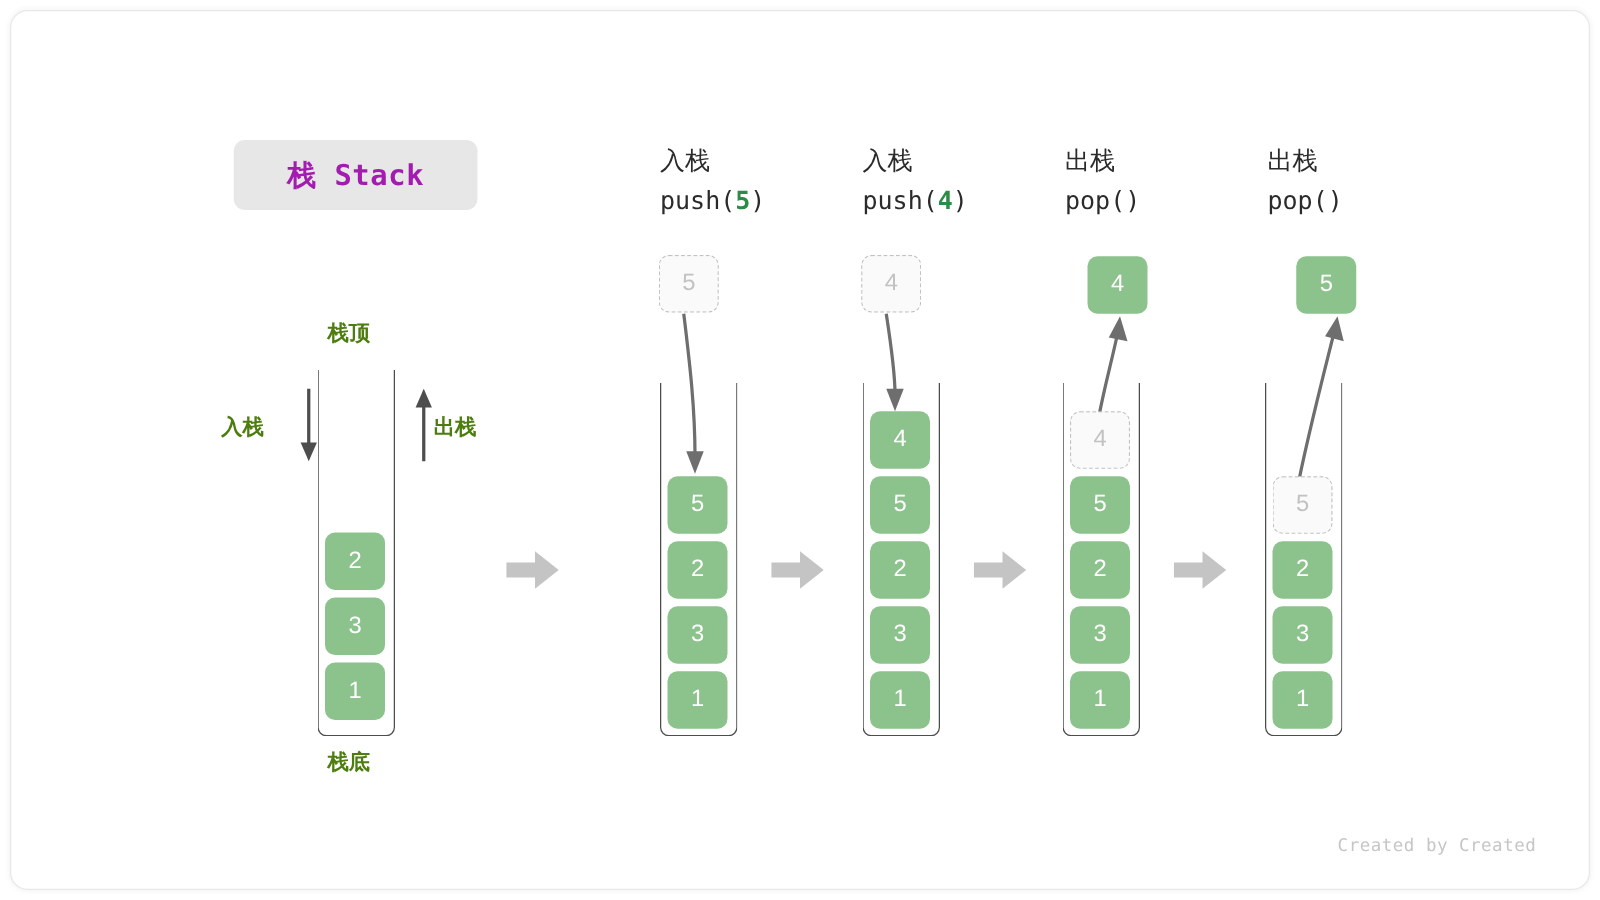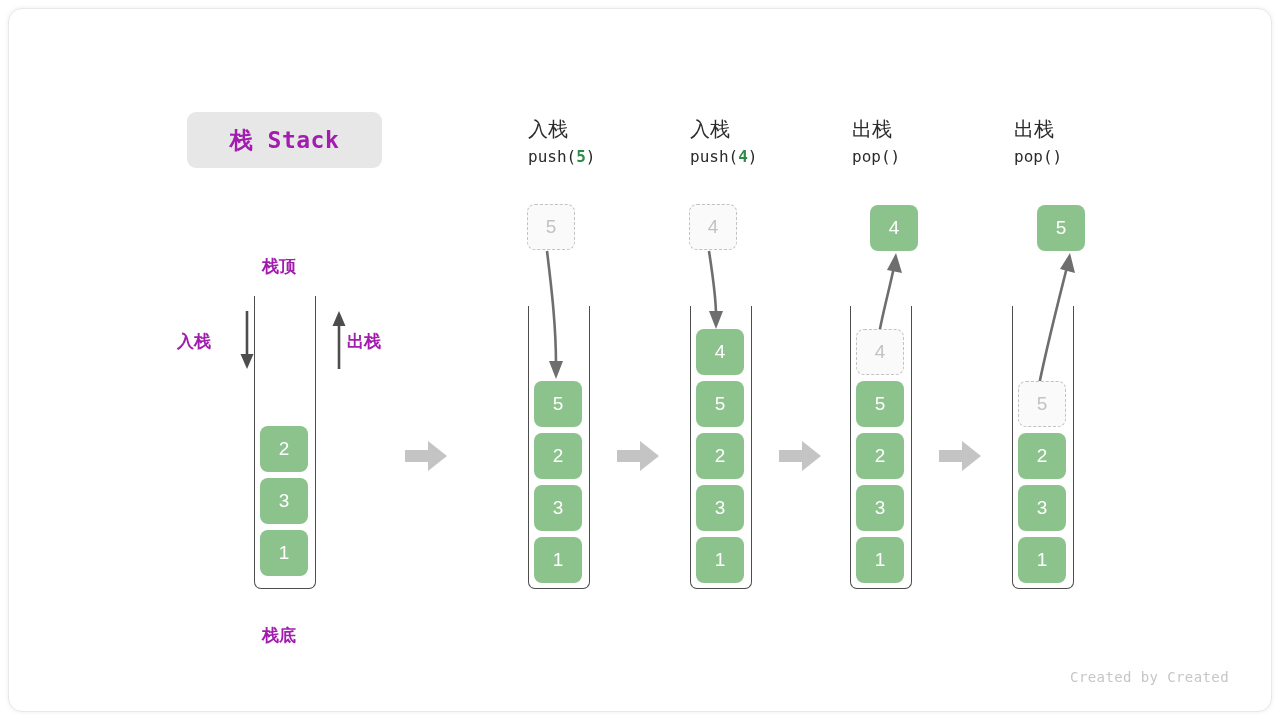--- a/index.html
+++ b/index.html
@@ -32,25 +32,25 @@
     font-weight: bold;
     color: #a21caf;
     letter-spacing: 0.5px;
   }
 
   
   .cn-label {
     position: absolute;
     font-size: 17px;
     font-weight: bold;
-    color: #a21caf;
+    color: #4d7c0f;
     white-space: nowrap;
   }
   #label-top   { left: 253px; top: 246px; }
-  #label-bottom{ left: 253px; top: 615px; }
+  #label-bottom{ left: 253px; top: 589px; }
   #label-push  { left: 168px; top: 321px; }
   #label-pop   { left: 338px; top: 321px; }
 
   .mini-arrow { position: absolute; }
 
   
   .col-header {
     position: absolute;
     top: 105px;
     font-size: 20px;
@@ -58,21 +58,21 @@
     line-height: 1.55;
     white-space: nowrap;
   }
   .col-header .cn {
     font-family: "Liberation Sans", "DejaVu Sans", sans-serif;
     display: block;
   }
   .col-header .code {
     font-family: "DejaVu Sans Mono", "Liberation Mono", monospace;
     display: block;
-    font-size: 16px;
+    font-size: 20px;
   }
   .col-header .code .arg { color: #2e8b47; font-weight: bold; }
 
   
   .stack {
     position: absolute;
     width: 62px;
     border-left: 1.6px solid #4d4d4d;
     border-right: 1.6px solid #4d4d4d;
     border-bottom: 1.6px solid #4d4d4d;

